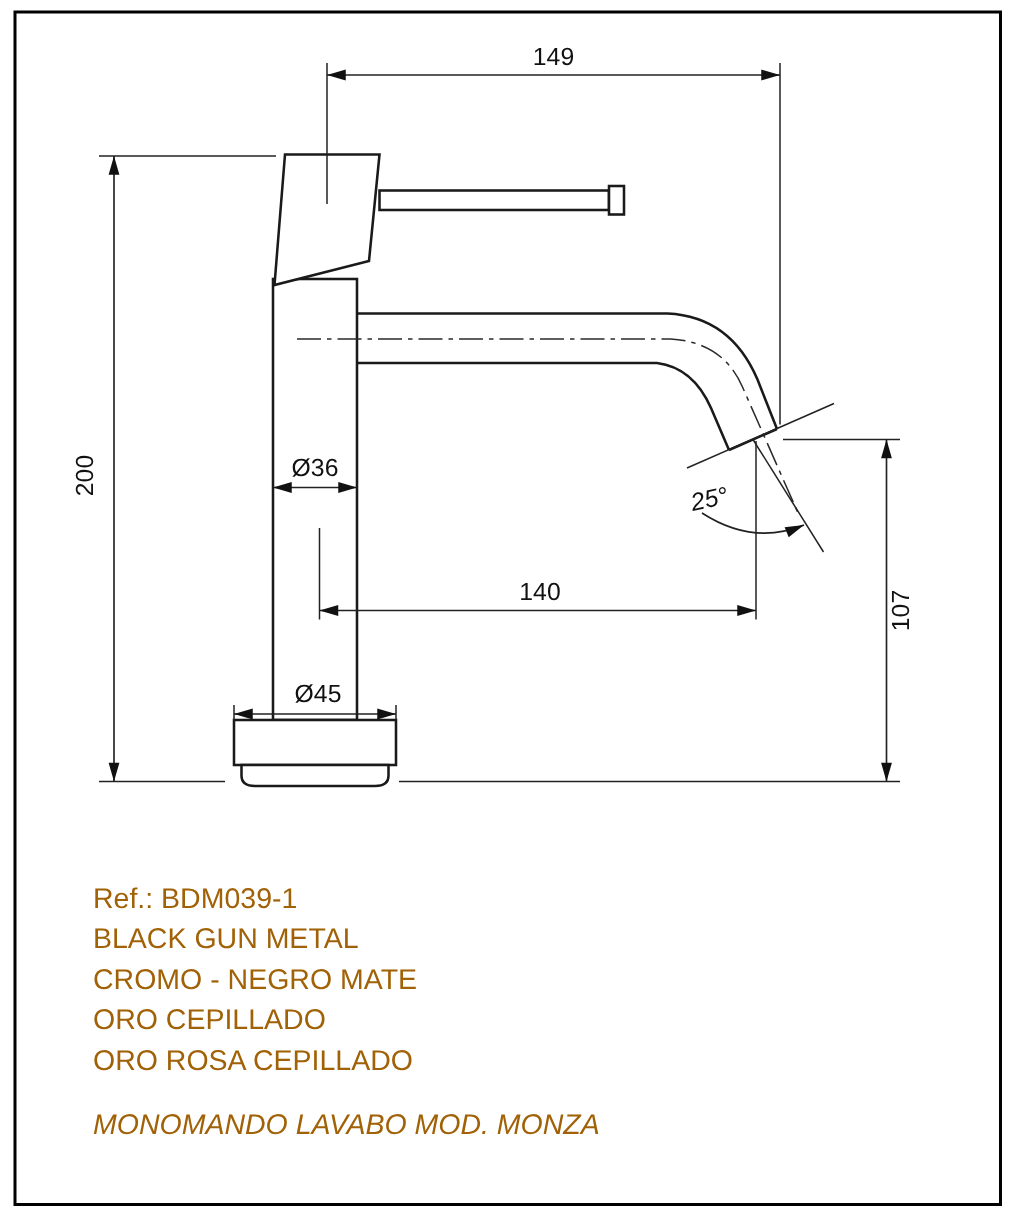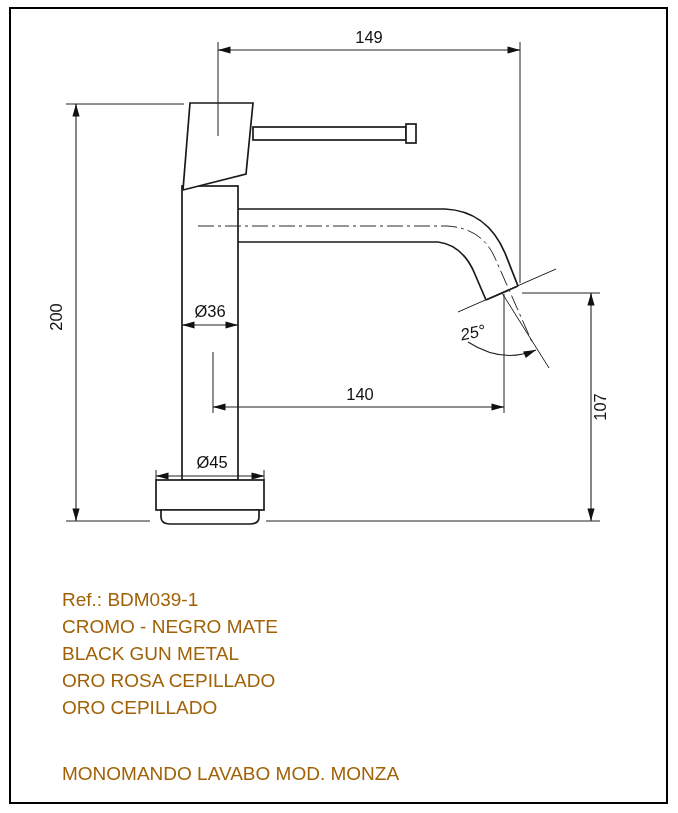--- a/index.html
+++ b/index.html
@@ -10,21 +10,21 @@
   .frame { fill:none; stroke:#000; stroke-width:2; }
   .part { fill:#fff; stroke:#1a1a1a; stroke-width:1.7; stroke-linejoin:miter; }
   .outline { fill:none; stroke:#1a1a1a; stroke-width:1.7; }
   .centerline { fill:none; stroke:#2a2a2a; stroke-width:1; stroke-dasharray:16 4 3 4; }
   .thin { stroke:#222; stroke-width:1; fill:none; }
   .dimline { stroke:#222; stroke-width:1.1; fill:none; }
   .arc { fill:none; stroke:#222; stroke-width:1.1; }
   .dimtext { font-family:"Liberation Sans", sans-serif; font-size:16.5px; fill:#111; }
   .angletext { font-style:italic; }
   .info { position:absolute; left:62px; top:586px; font-size:19px; line-height:27px; color:#a16207; }
-  .info .model { margin-top:39px; }
+  .info .model { margin-top:16px;font-style:italic; }
 </style>
 </head>
 <body>
 
 <div class="page">
 
   <svg width="678" height="813" viewBox="0 0 678 813" xmlns="http://www.w3.org/2000/svg">
     <defs>
       <marker id="arr" markerUnits="userSpaceOnUse" markerWidth="15" markerHeight="10" viewBox="0 0 15 10" refX="14" refY="5" orient="auto-start-reverse">
         <path d="M1.5,1.4 L14,5 L1.5,8.6 Z" fill="#111"></path>
@@ -89,20 +89,20 @@
     <g>
       <line class="thin" x1="458" y1="312" x2="556" y2="269"></line>
       <line class="thin" x1="502" y1="293" x2="549" y2="368"></line>
       <path class="arc" d="M468,342 Q502,364 536,350" marker-end="url(#arr)"></path>
       <text class="dimtext angletext" x="474" y="338" text-anchor="middle" transform="rotate(-12 474 338)">25°</text>
     </g>
   </svg>
 
   <div class="info">
     <div>Ref.: BDM039-1</div>
+    <div>BLACK GUN METAL</div>
     <div>CROMO - NEGRO MATE</div>
-    <div>BLACK GUN METAL</div>
+    <div>ORO CEPILLADO</div>
     <div>ORO ROSA CEPILLADO</div>
-    <div>ORO CEPILLADO</div>
     <div class="model">MONOMANDO LAVABO MOD. MONZA</div>
   </div>
 
 </div>
 
 </body></html>

